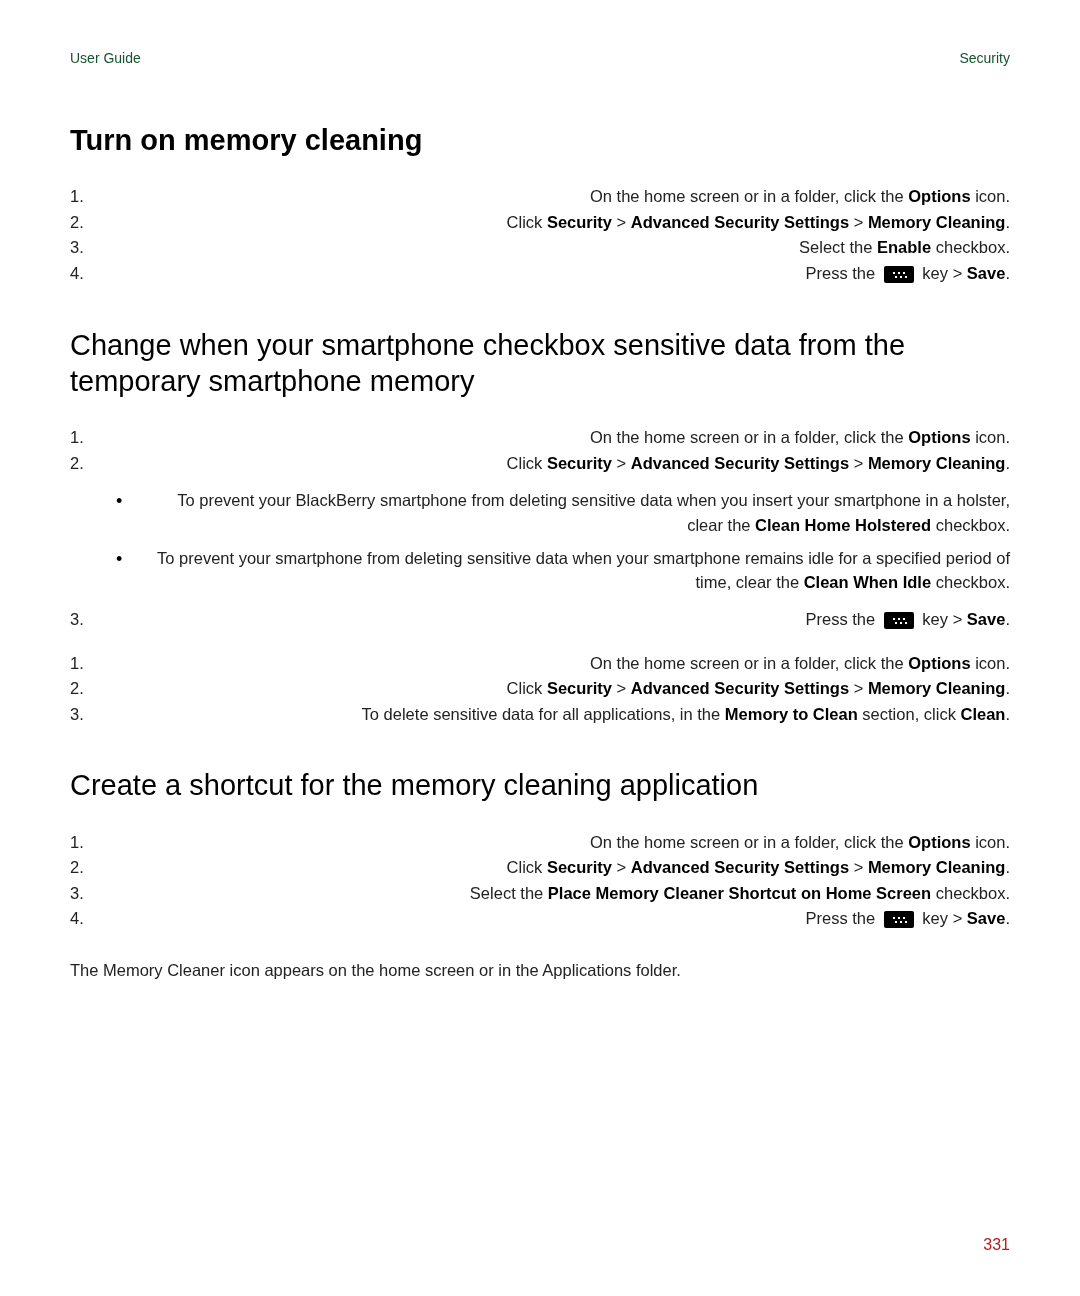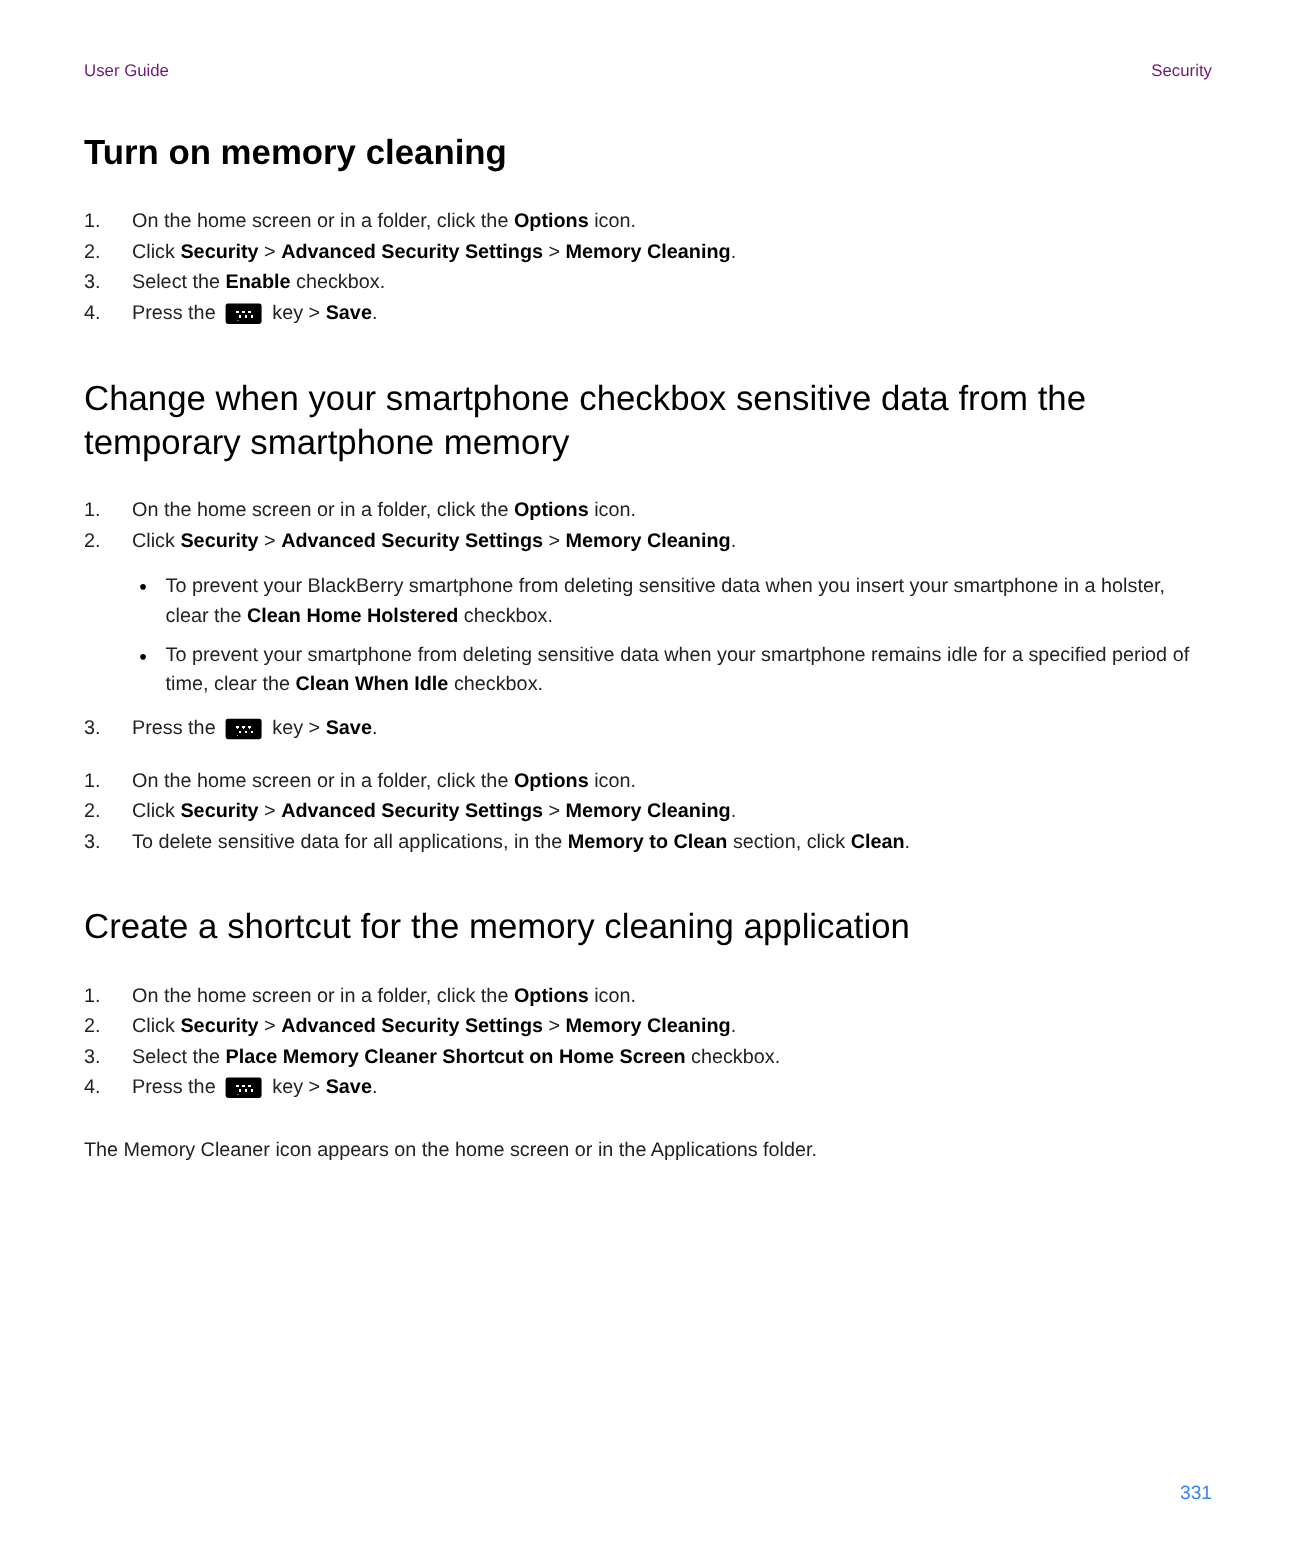--- a/index.html
+++ b/index.html
@@ -15,22 +15,22 @@
       color: #000000;
       position: relative;
     }
     .page {
       padding: 50px 70px 40px 70px;
     }
     .header {
       display: flex;
       justify-content: space-between;
       font-size: 14px;
-      color: #701a75;
-      margin-bottom: 44px;
+      color: #14532d;
+      margin-bottom: 56px;
     }
     h2.section-heading {
       font-size: 29px;
       font-weight: normal;
       margin-bottom: 26px;
       margin-top: 40px;
       line-height: 1.25;
       color: #000000;
     }
     h2.section-heading:first-of-type {
@@ -47,20 +47,21 @@
       font-size: 16.5px;
       line-height: 1.55;
       color: #222222;
     }
     ol.steps > li .num {
       width: 40px;
       flex-shrink: 0;
     }
     ol.steps > li .content {
       flex: 1;
+      text-align: right;
     }
     .bold {
       font-weight: bold;
       color: #000000;
     }
     ul.bullets {
       list-style: none;
       margin-top: 12px;
       margin-bottom: 12px;
     }
@@ -117,21 +118,21 @@
       font-size: 16.5px;
       line-height: 1.5;
       color: #222222;
       margin-top: 26px;
     }
     .page-number {
       position: absolute;
       bottom: 42px;
       right: 70px;
       font-size: 16px;
-      color: #3b82f6;
+      color: #b91c1c;
     }
   </style>
 </head>
 <body>
 
 <div class="page">
   <div class="header">
     <span>User Guide</span>
     <span>Security</span>
   </div>

